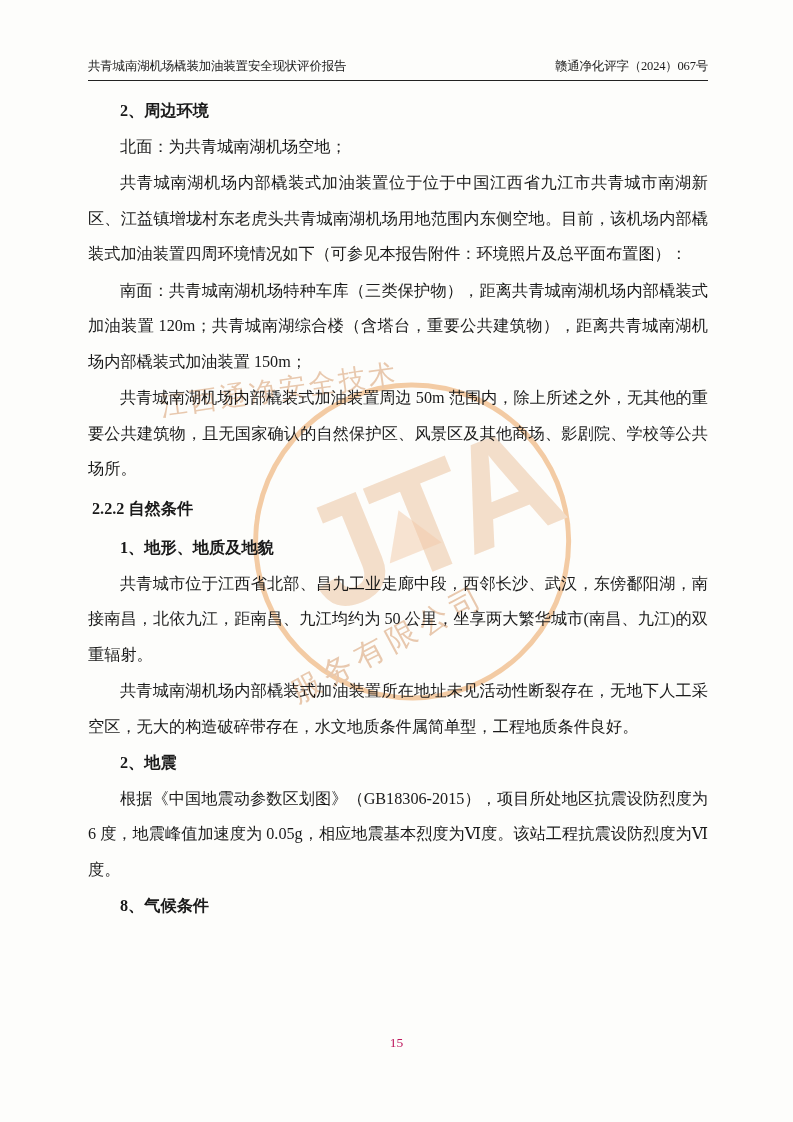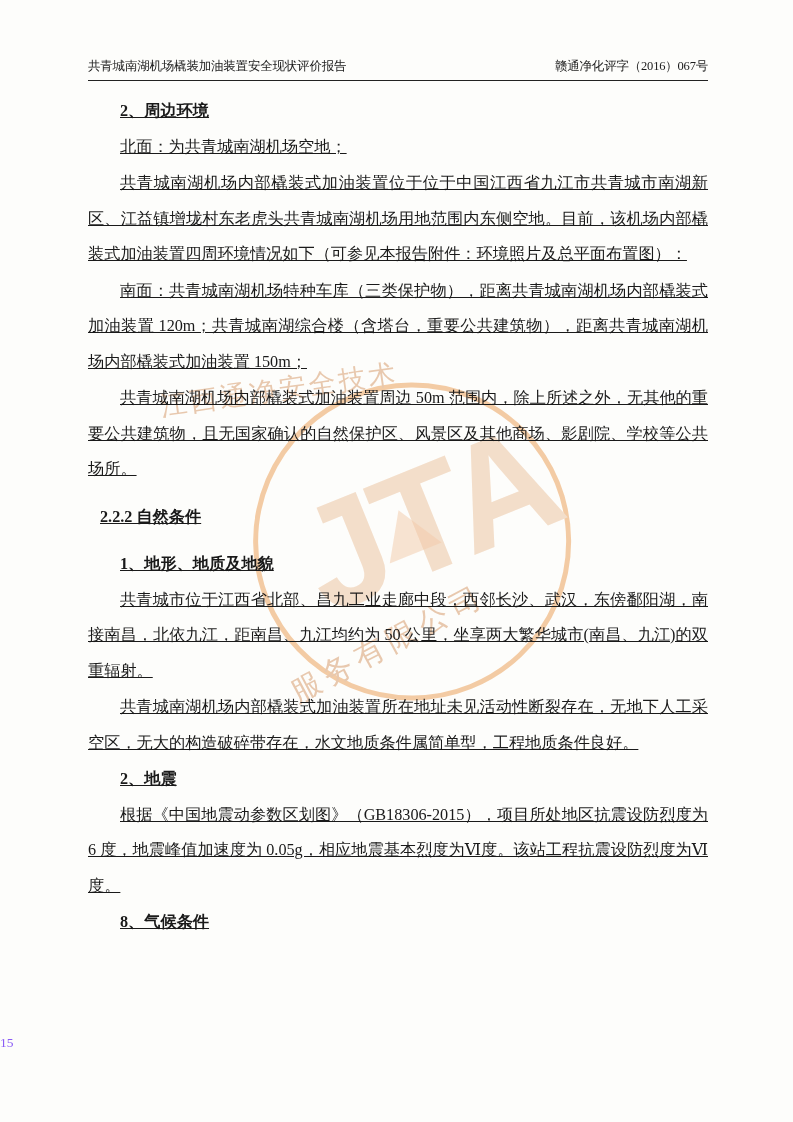--- a/index.html
+++ b/index.html
@@ -41,47 +41,46 @@
     border-bottom: 1.1px solid #222;
     margin-top: 1px;
     margin-bottom: 13px;
   }
   p {
     margin: 0 0 1px 0;
     font-size: 16.2px;
     line-height: 35.5px;
     text-align: justify;
     text-justify: inter-ideograph;
-    text-decoration: underline;
   }
   .indent {
     text-indent: 32px;
   }
   .heading-num {
     font-weight: bold;
     font-size: 16.2px;
     line-height: 35.5px;
-    margin: 12px;
+    margin: 4px;
   }
   .sub-heading {
     font-weight: bold;
     text-indent: 32px;
     font-size: 16.2px;
     line-height: 35.5px;
     margin: 0;
   }
   .pagenum {
     position: absolute;
     left: 0;
     right: 0;
     top: 1035px;
-    text-align: left;
+    text-align: center;
     font-size: 13.5px;
     font-family: "Liberation Serif", serif;
-    color: #8b5cf6;
+    color: #be185d;
     z-index: 6;
   }
 
   
   .watermark {
     position: absolute;
     left: 0;
     top: 0;
     width: 793px;
     height: 1122px;
@@ -165,21 +164,21 @@
       <div class="wm-text-arc">江西通净安全技术</div>
       <div class="wm-text-arc2">服务有限公司</div>
       <div class="wm-mark">JTA</div>
       <div class="wm-star"></div>
     </div>
   </div>
 
   <div class="content">
     <div class="header">
       <span class="header-left">共青城南湖机场橇装加油装置安全现状评价报告</span>
-      <span class="header-right">赣通净化评字（2016）067号</span>
+      <span class="header-right">赣通净化评字（2024）067号</span>
     </div>
     <div class="rule"></div>
 
     <p class="sub-heading">2、周边环境</p>
     <p class="indent">北面：为共青城南湖机场空地；</p>
     <p class="indent">共青城南湖机场内部橇装式加油装置位于位于中国江西省九江市共青城市南湖新区、江益镇增垅村东老虎头共青城南湖机场用地范围内东侧空地。目前，该机场内部橇装式加油装置四周环境情况如下（可参见本报告附件：环境照片及总平面布置图）：</p>
     <p class="indent">南面：共青城南湖机场特种车库（三类保护物），距离共青城南湖机场内部橇装式加油装置 120m；共青城南湖综合楼（含塔台，重要公共建筑物），距离共青城南湖机场内部橇装式加油装置 150m；</p>
     <p class="indent">共青城南湖机场内部橇装式加油装置周边 50m 范围内，除上所述之外，无其他的重要公共建筑物，且无国家确认的自然保护区、风景区及其他商场、影剧院、学校等公共场所。</p>
     <p class="heading-num">2.2.2 自然条件</p>
     <p class="sub-heading">1、地形、地质及地貌</p>

